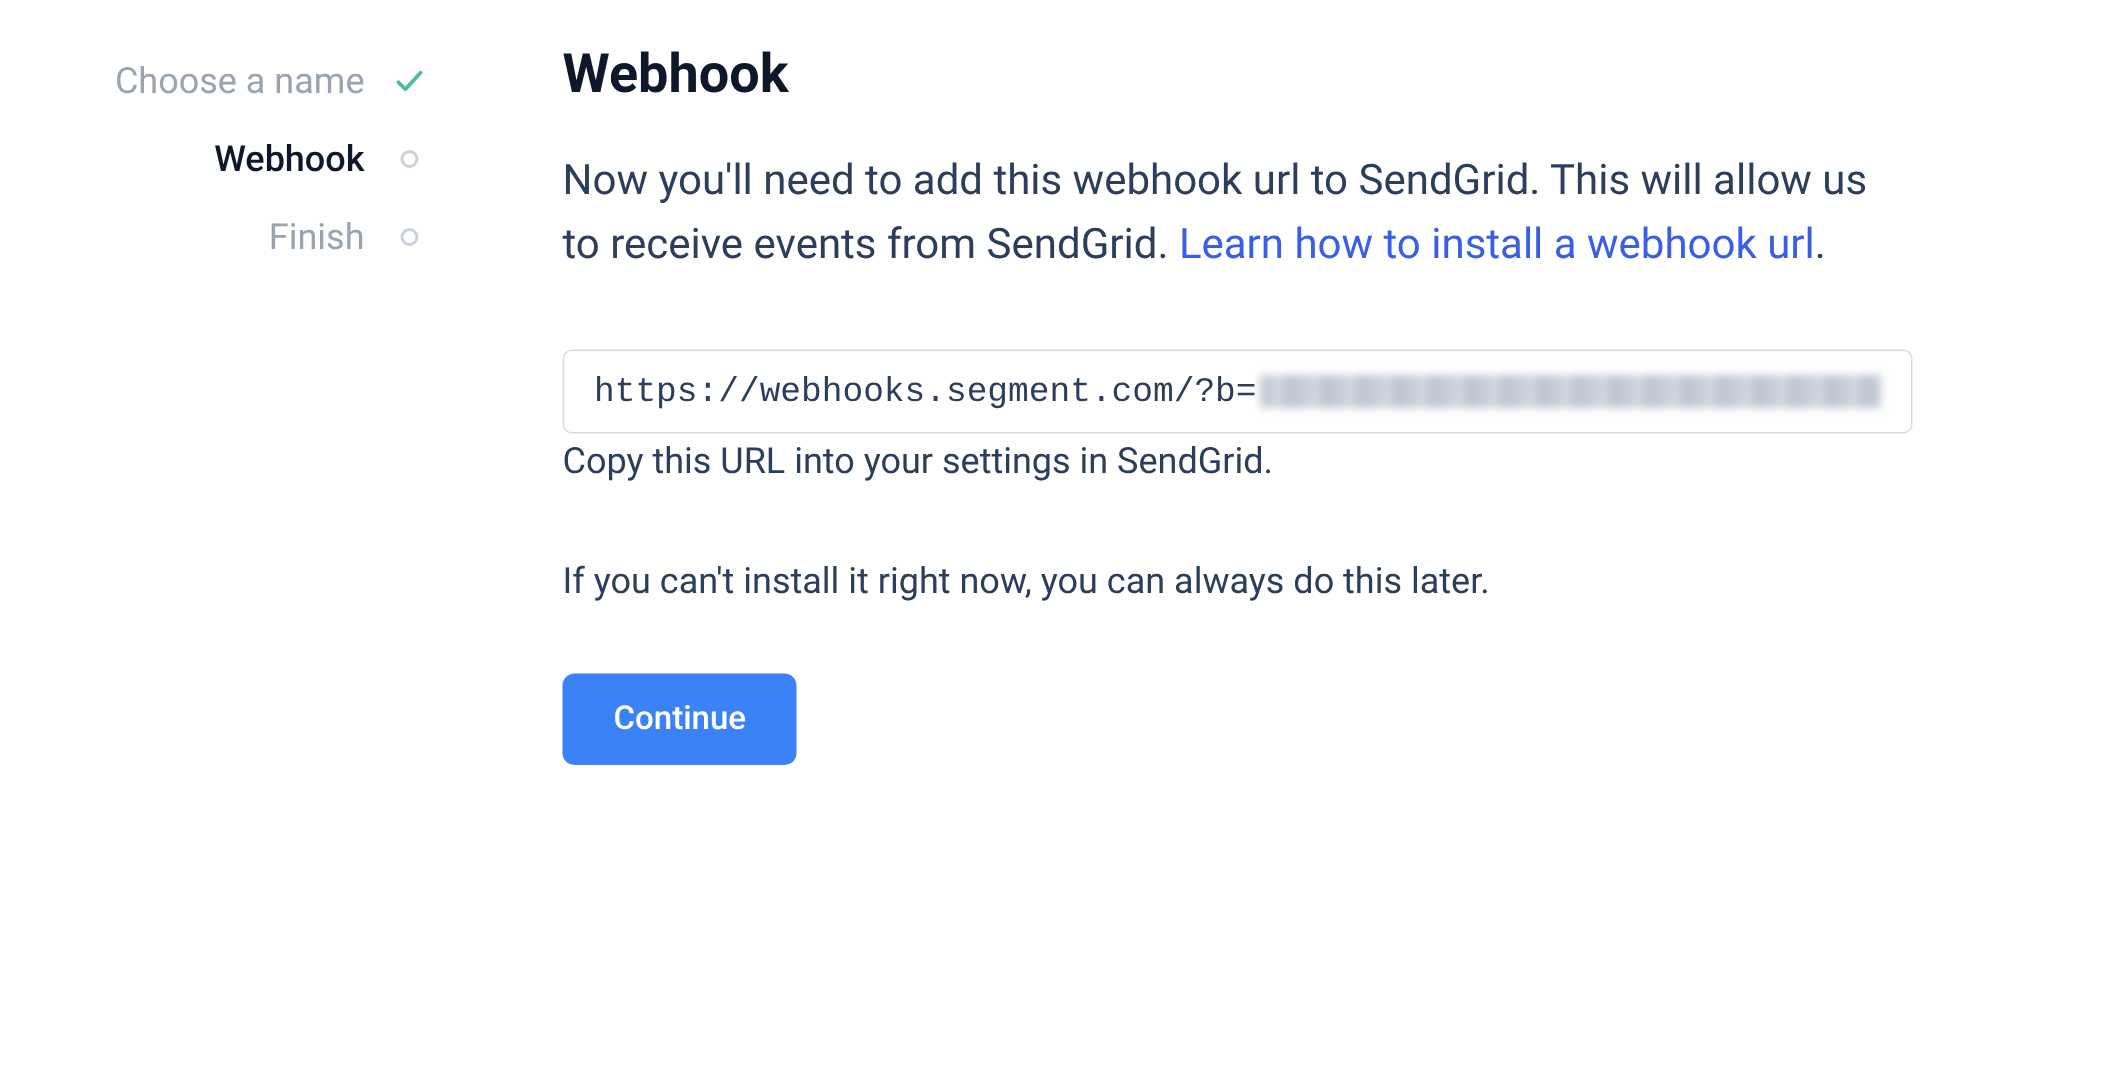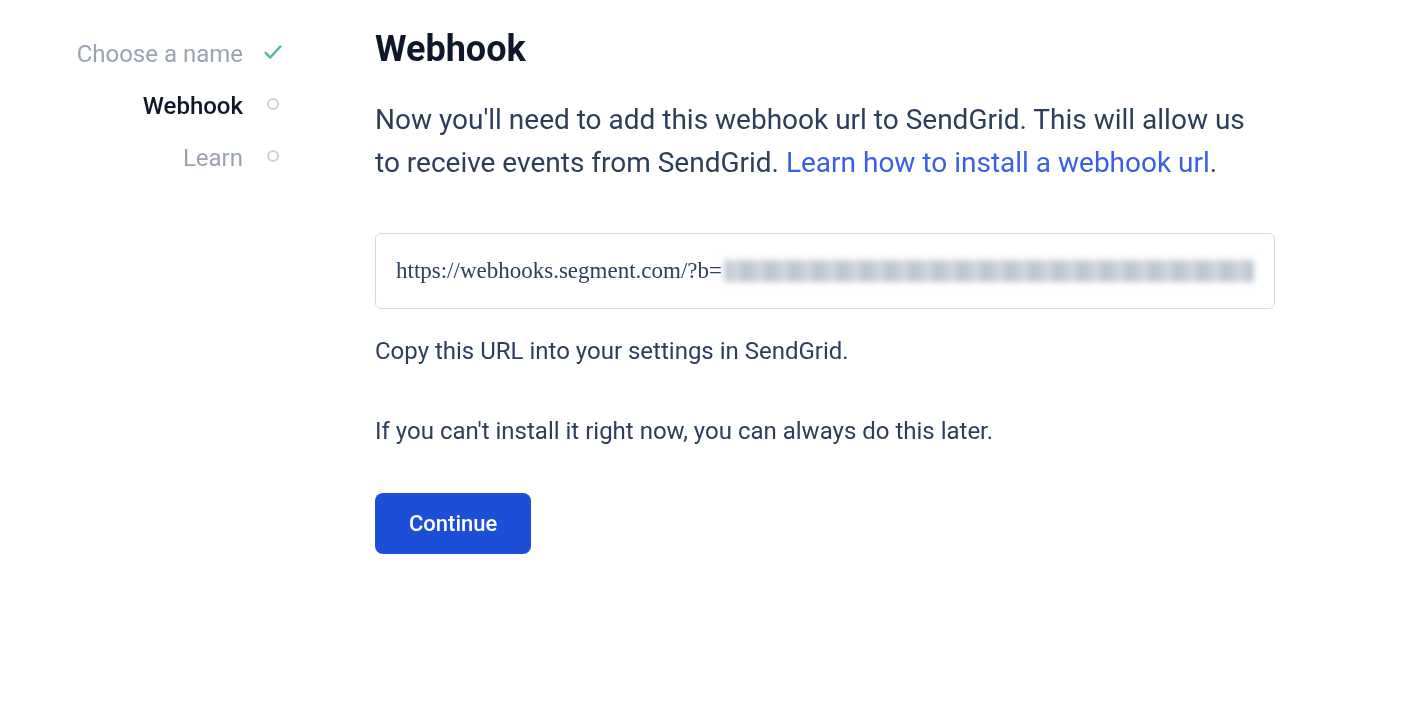--- a/index.html
+++ b/index.html
@@ -15,21 +15,21 @@
       display: flex;
       padding-top: 28px;
     }
     .sidebar {
       width: 305px;
       padding-right: 20px;
       padding-left: 40px;
     }
     .step {
       display: flex;
-      align-items: flex-start;
+      align-items: center;
       justify-content: flex-end;
       padding: 12px 0;
       font-size: 24px;
       gap: 18px;
     }
     .step-label {
       text-align: right;
       color: #9aa3b2;
       font-weight: 400;
     }
@@ -85,24 +85,24 @@
     .section-label {
       font-size: 24px;
       font-weight: 500;
       color: #2c3e5a;
       margin-bottom: 14px;
     }
     .url-field {
       width: 100%;
       border: 1px solid #d7dbe3;
       border-radius: 6px;
-      padding: 24px 20px;
+      padding: 14px 20px;
       font-size: 23px;
       color: #2c3e5a;
-      font-family: Liberation Serif, serif;
+      font-family: Liberation Mono, monospace;
       display: flex;
       align-items: center;
       overflow: hidden;
       white-space: nowrap;
       text-align: center;
     }
     .url-visible {
       flex-shrink: 0;
     }
     .url-redacted {
@@ -117,32 +117,31 @@
         #c8cfd9 16px,
         #b2bbc9 16px,
         #b2bbc9 24px
       );
       filter: blur(3px);
       opacity: 0.85;
     }
     .help-text {
       font-size: 24px;
       color: #2c3e5a;
-      margin-top: 24px;
       line-height: 1.5;
     }
     .later-text {
       font-size: 24px;
       color: #2c3e5a;
       margin-top: 44px;
       line-height: 1.5;
     }
     .continue-button {
       margin-top: 44px;
-      background: #1d4ed8;
+      background: #3b82f6;
       color: #ffffff;
       border: none;
       border-radius: 8px;
       font-size: 22px;
       font-weight: 500;
       padding: 18px 34px;
       cursor: pointer;
       font-family: inherit;
     }
   </style>
@@ -158,21 +157,21 @@
         </svg>
     </span>
   </div>
   <div class="step">
     <span class="step-label current">Webhook</span>
     <span class="step-indicator">
       <span class="circle-empty"></span>
     </span>
   </div>
   <div class="step">
-    <span class="step-label">Learn</span>
+    <span class="step-label">Finish</span>
     <span class="step-indicator">
       <span class="circle-empty"></span>
     </span>
   </div>
 </aside>
 
 <main class="main">
   <h1 class="page-title">Webhook</h1>
 
   <p class="description">

